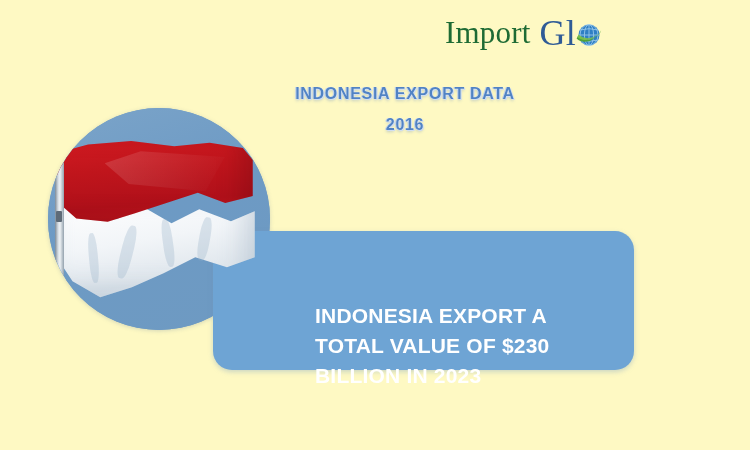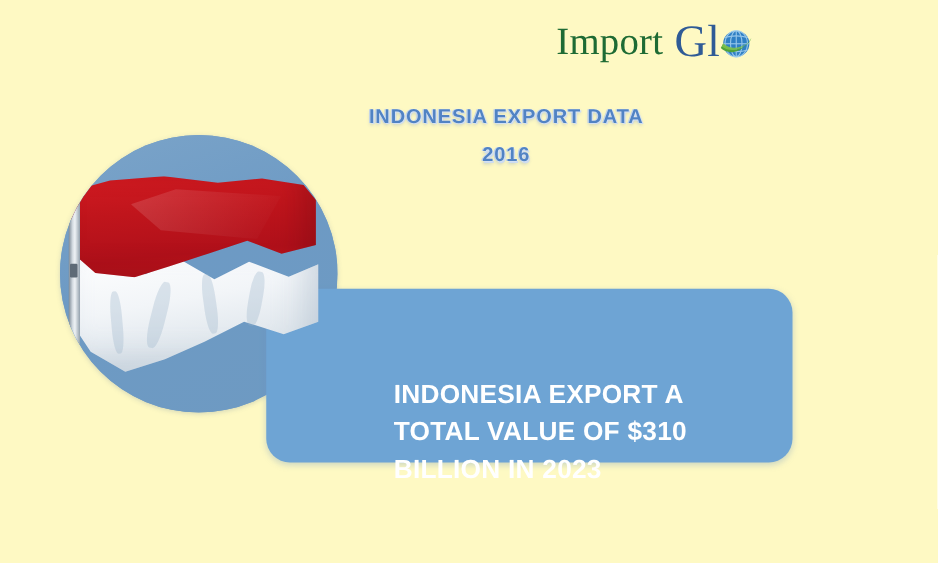--- a/index.html
+++ b/index.html
@@ -236,18 +236,18 @@
       <div class="fold f1"></div>
       <div class="fold f2"></div>
       <div class="fold f3"></div>
       <div class="fold f4"></div>
     </div>
   </div>
 
   <div class="stat-banner">
     <div class="stat-text">
       <span class="stat-line">INDONESIA EXPORT A</span>
-      <span class="stat-line">TOTAL VALUE OF $310</span>
+      <span class="stat-line">TOTAL VALUE OF $230</span>
       <span class="stat-line">BILLION IN 2023</span>
     </div>
   </div>
 
 </div>
 
 </body></html>

